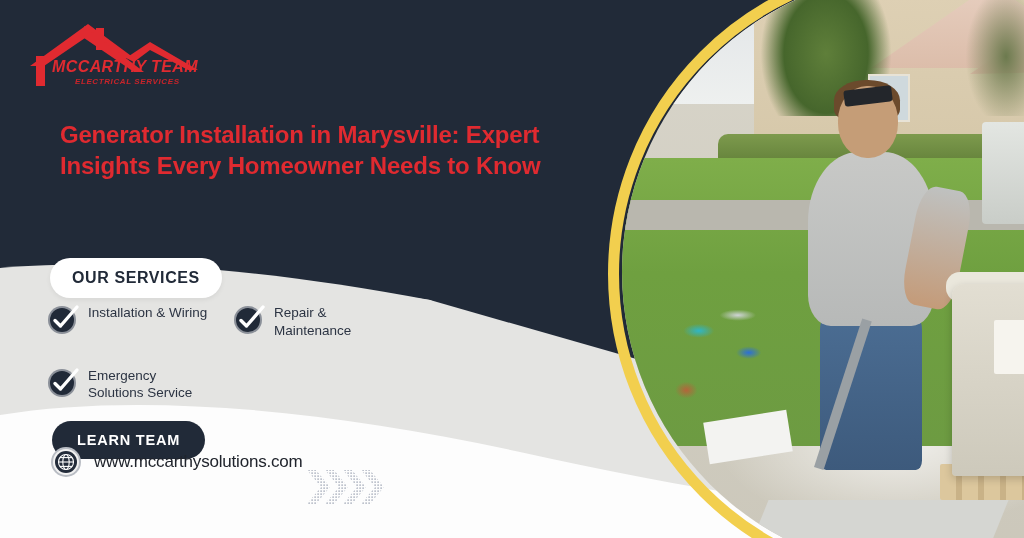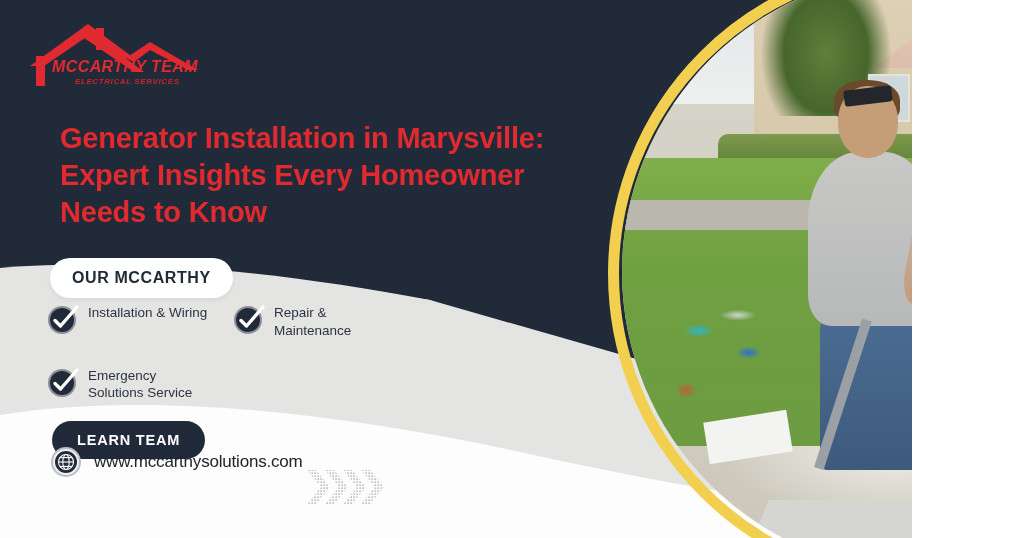--- a/index.html
+++ b/index.html
@@ -5,21 +5,21 @@
   * { margin:0; padding:0; box-sizing:border-box; }
   html,body { width:1024px; height:538px; }
   body {
     font-family:"Liberation Sans", sans-serif;
     background:#ffffff;
     overflow:hidden;
     position:relative;
   }
   .banner {
     position:relative;
-    width:912px;
+    width:1024px;
     height:538px;
     overflow:hidden;
     background:#e4e4e2;
     padding-left:12px;
   }
   .bg-navy-wedge {
     position:absolute; left:0; top:0;
     width:1024px; height:538px;
     background:#212a38;
     -webkit-clip-path: path("M0,0 L1024,0 L1024,470 L700,430 L430,300 L150,262 L0,268 Z");
@@ -139,21 +139,21 @@
   }
 
   
   .logo { position:absolute; left:22px; top:14px; width:200px; height:80px; }
   .logo svg { width:100%; height:100%; display:block; }
 
   
   .headline {
     position:absolute; left:60px; top:120px; width:530px;
     color:#e02a30;
-    font-size:29px; font-weight:bold; line-height:1.28;
+    font-size:24px; font-weight:bold; line-height:1.28;
     letter-spacing:-.2px;
   }
 
   
   .badge {
     position:absolute; left:50px; top:258px;
     background:#ffffff; color:#212a38;
     border-radius:22px;
     padding:11px 22px;
     font-size:16px; font-weight:bold; letter-spacing:.6px;
@@ -249,21 +249,21 @@
         <rect x="74" y="14" width="8" height="22" fill="#e02a30"></rect>
         <path d="M104,44 L128,28 L176,56 L166,56 L128,36 L112,48 Z" fill="#e02a30"></path>
       </g>
       <text x="30" y="58" font-family="Liberation Sans, sans-serif" font-size="16" font-weight="bold" font-style="italic" fill="#e02a30" letter-spacing="0.4">MCCARTHY TEAM</text>
       <text x="53" y="70" font-family="Liberation Sans, sans-serif" font-size="8" font-weight="bold" font-style="italic" fill="#c8242a" letter-spacing="0.6">ELECTRICAL SERVICES</text>
     </svg>
   </div>
 
   <div class="headline">Generator Installation in Marysville: Expert Insights Every Homeowner Needs to Know</div>
 
-  <div class="badge">OUR MCCARTHY</div>
+  <div class="badge">OUR SERVICES</div>
 
   <div class="services">
     <div class="svc">
       <span class="svc-icon">
         <svg viewBox="0 0 34 34" xmlns="http://www.w3.org/2000/svg">
           <circle cx="16" cy="18" r="14" fill="#8b9099"></circle>
           <circle cx="16" cy="18" r="12" fill="#212a38"></circle>
           <path d="M9,18.5 L14.5,24 L31,5" stroke="#ffffff" stroke-width="3.4" fill="none" stroke-linecap="round" stroke-linejoin="round"></path>
         </svg>
       </span>

